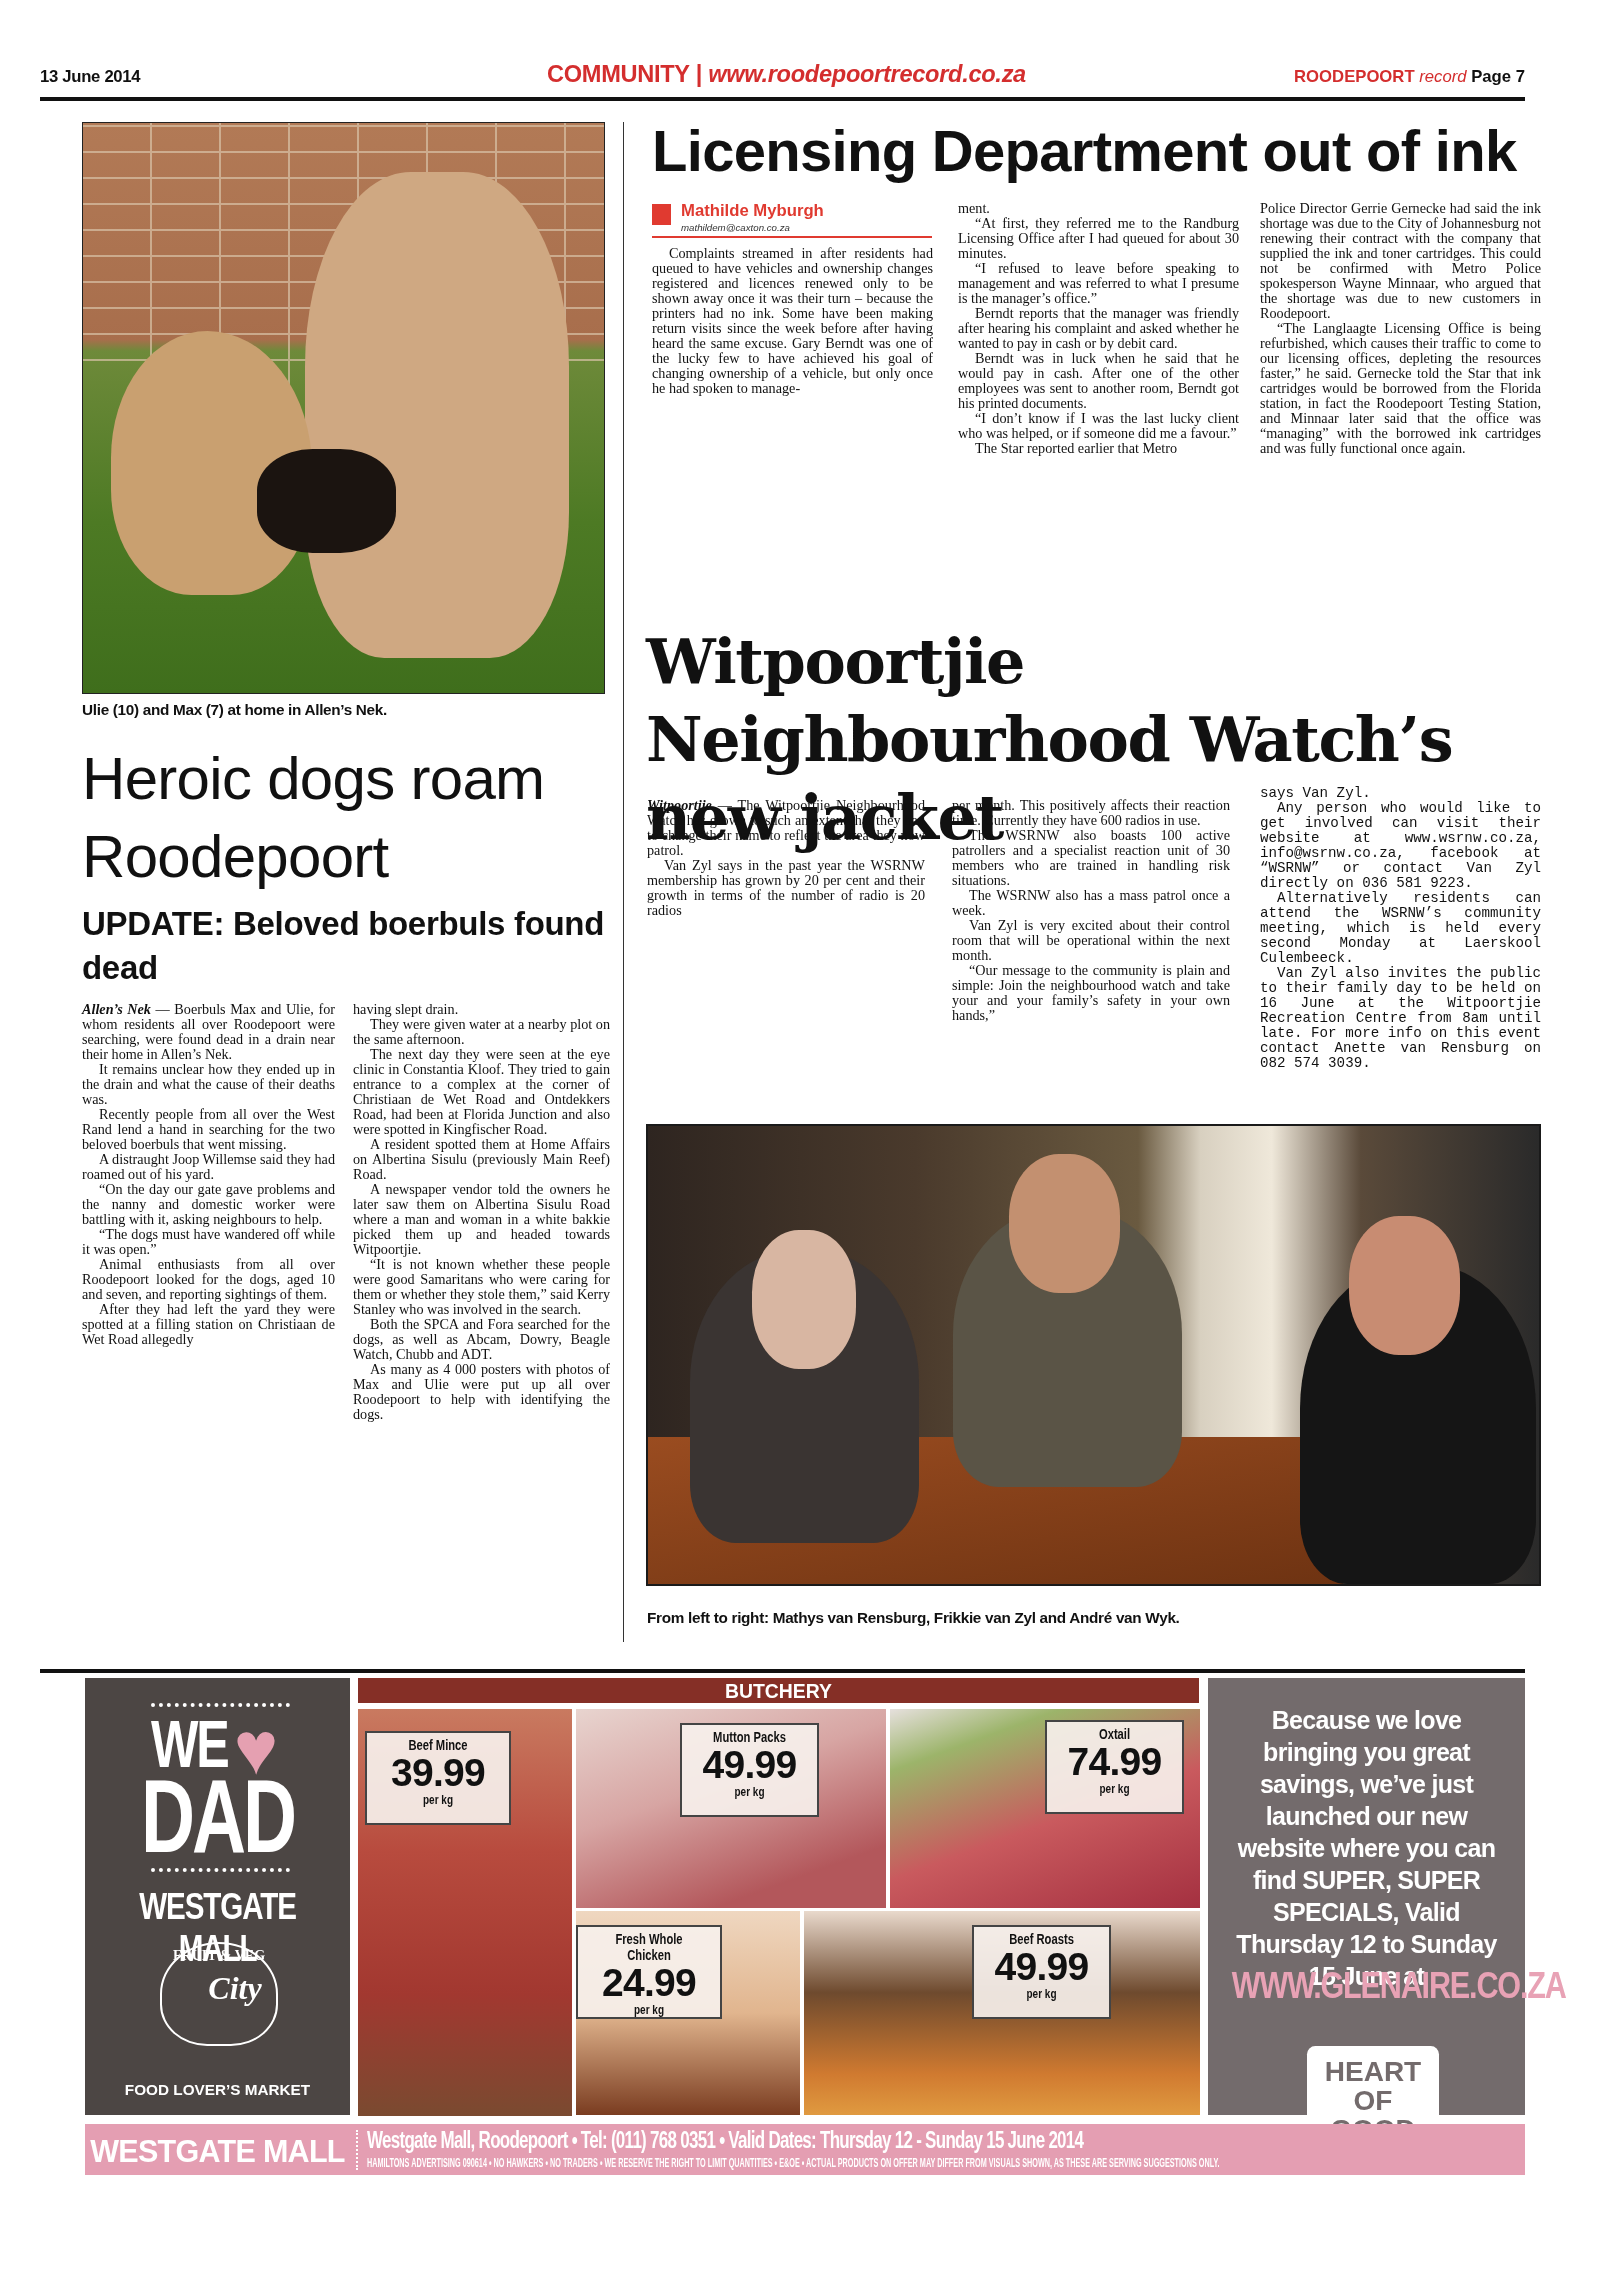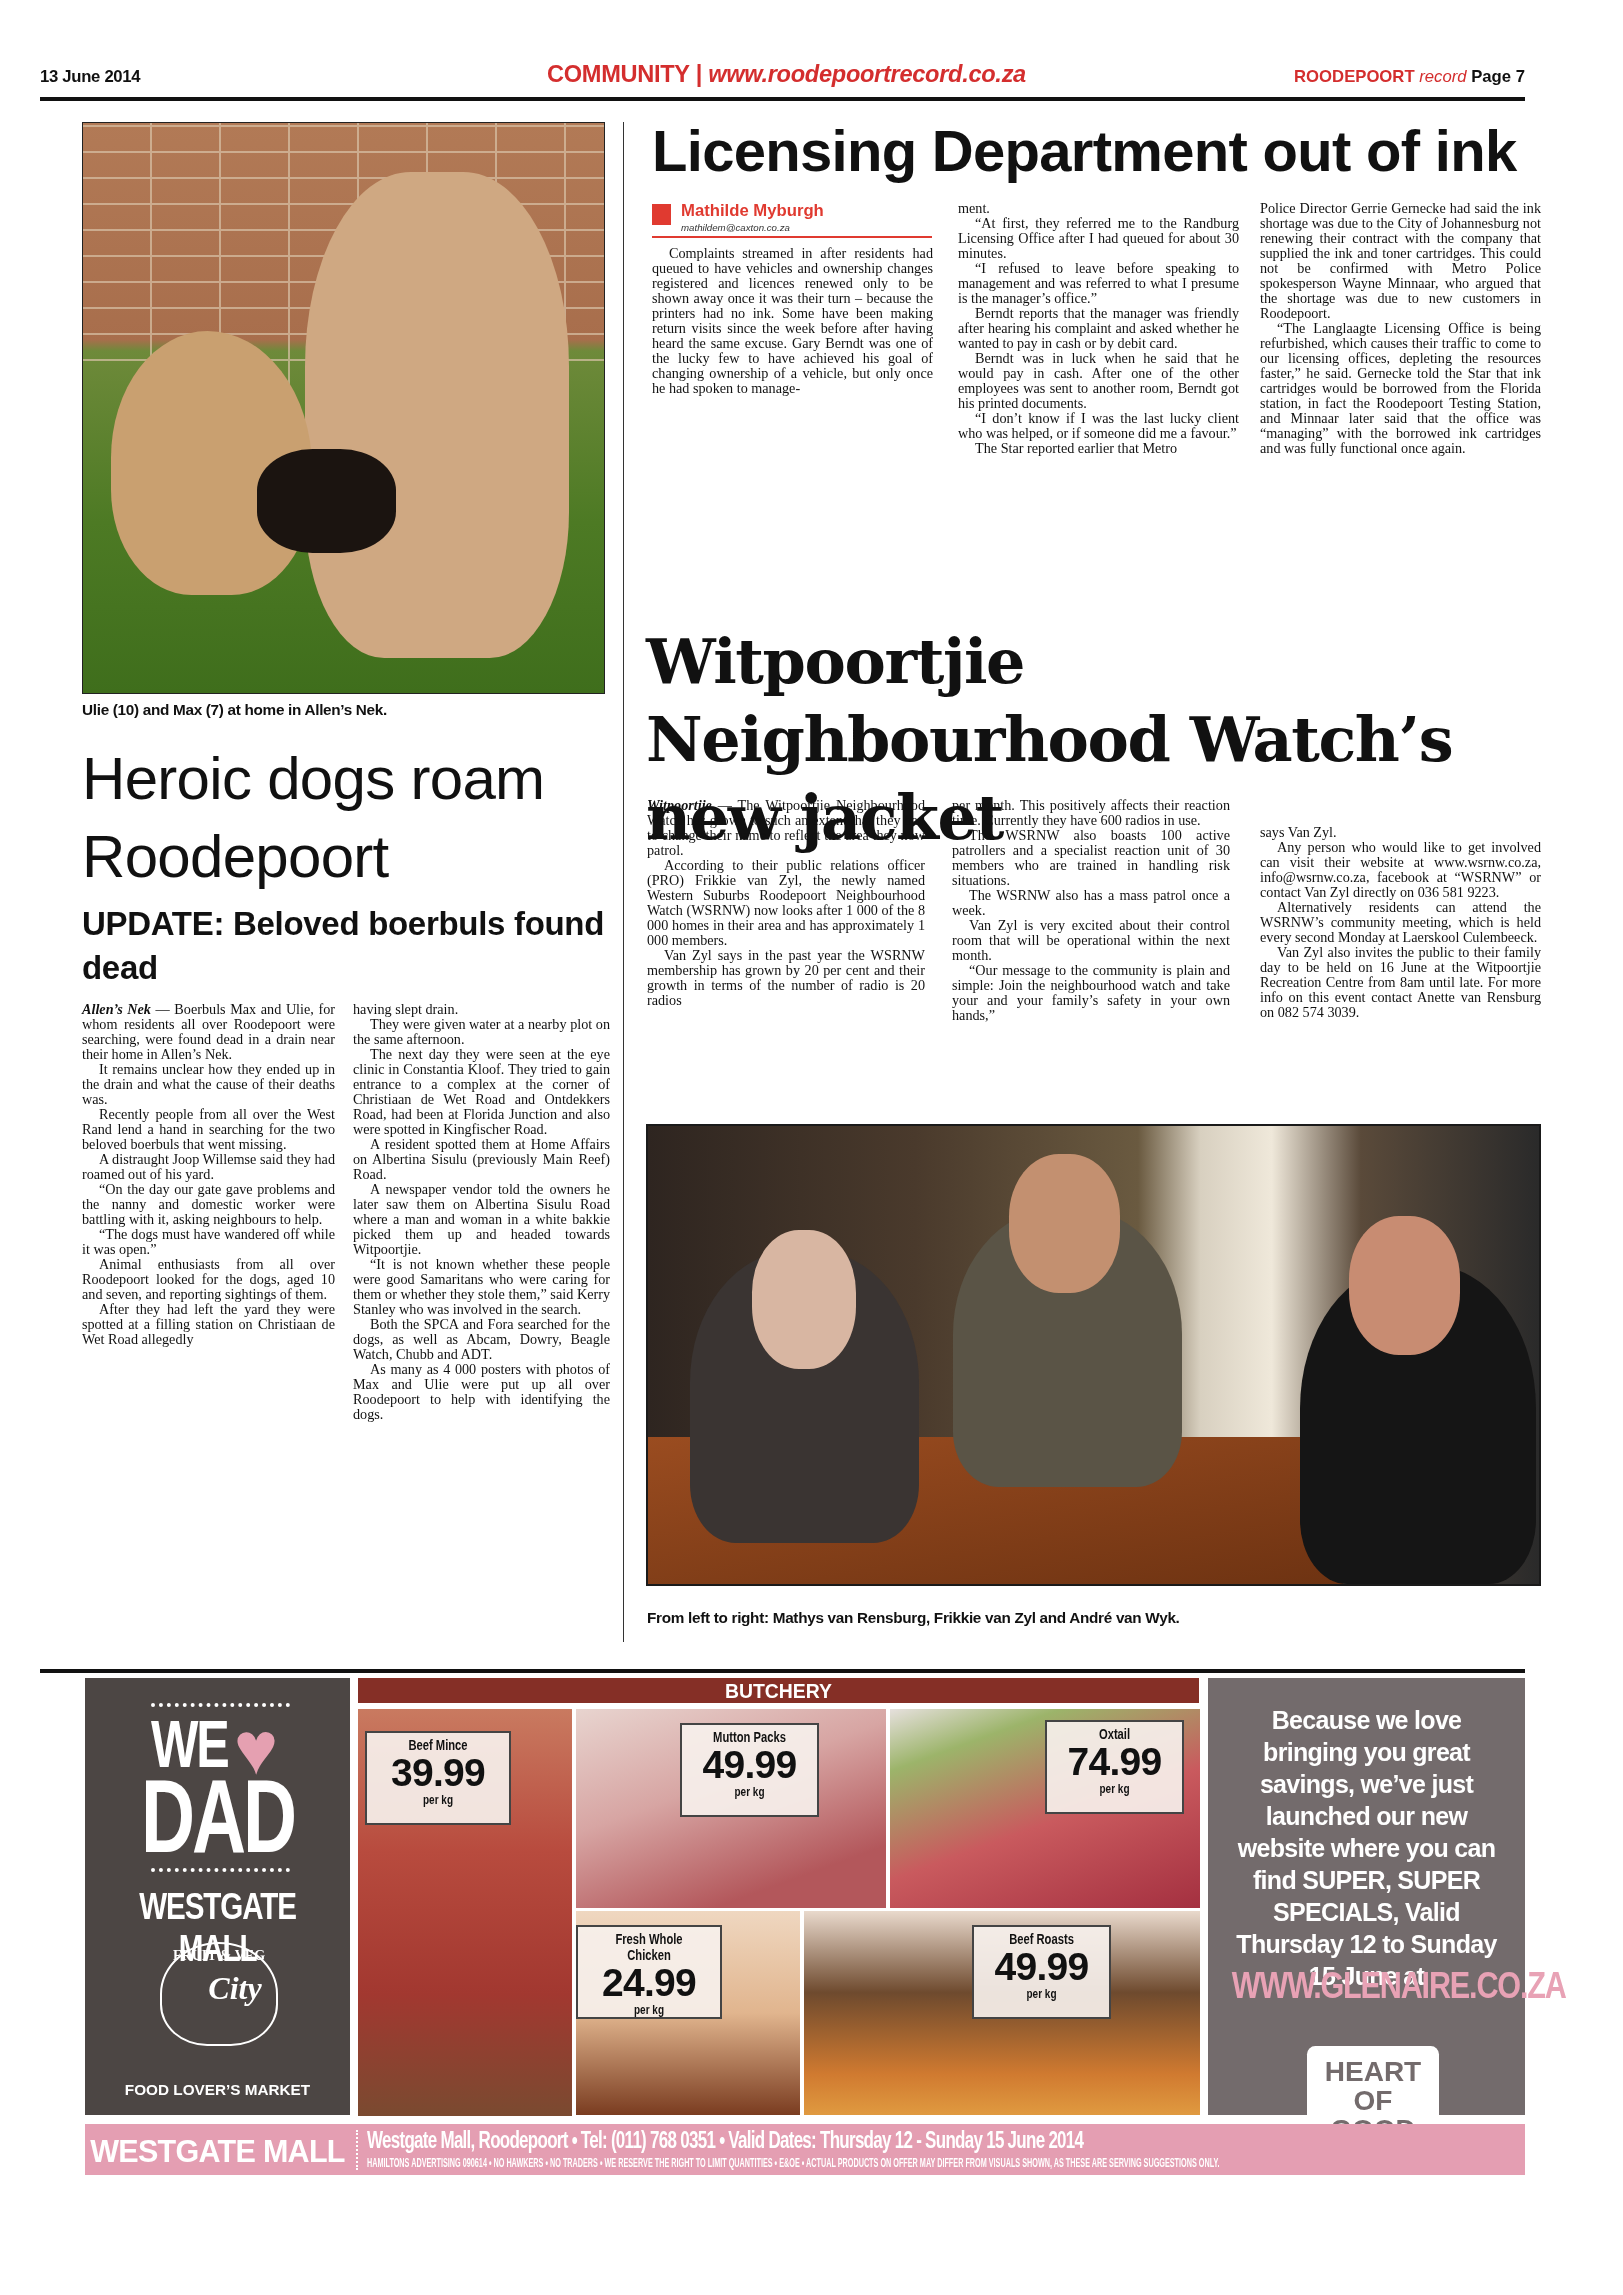--- a/index.html
+++ b/index.html
@@ -57,21 +57,21 @@
   .byline-rule { left: 652px; top: 236px; width: 280px; height: 2.1px; background: #e03a30; }
 
   .lic-col1 { left: 652px; top: 246px; width: 281px; }
   .lic-col2 { left: 958px; top: 201px; width: 281px; }
   .lic-col3 { left: 1260px; top: 201px; width: 281px; }
 
   
   .h-wit { left: 646px; top: 623px; width: 895px; font-family: "DejaVu Serif", serif; font-weight: bold; font-size: 62px; line-height: 78px; letter-spacing: -1.4px; }
   .wit-col1 { left: 647px; top: 798px; width: 278px; }
   .wit-col2 { left: 952px; top: 798px; width: 278px; }
-  .wit-col3 { left: 1260px; top: 825px; width: 281px; }
+  .wit-col3 { left: 1260px; top: 786px; width: 281px; font-family: Liberation Mono, monospace; }
   .wit-col1 p, .wit-col2 p, .wit-col3 p { }
 
   .men-photo { left: 646px; top: 1124px; width: 895px; height: 462px; border: 2.1px solid #1a1a1a;
     background: linear-gradient(90deg, #2e2520 0%, #4a3a2c 30%, #6a5a40 55%, #d8d0c0 62%, #efe8da 70%, #5a4a3a 80%, #2a2a2a 100%); }
   .men-photo .table { position: absolute; left: 0; bottom: 0; width: 78%; height: 32%; background: linear-gradient(170deg, #9a4c20, #6e3312); }
   .man { position: absolute; border-radius: 45% 45% 20% 20%; }
   .man.m1 { left: 42px; top: 125px; width: 229px; height: 292px; background: #3a3432; }
   .man.m1h { left: 104px; top: 104px; width: 104px; height: 139px; background: #d8b6a2; border-radius: 45%; }
   .man.m2 { left: 305px; top: 83px; width: 229px; height: 278px; background: #5a5446; }
   .man.m2h { left: 361px; top: 28px; width: 111px; height: 139px; background: #c39070; border-radius: 45%; }
@@ -195,21 +195,20 @@
   <p>The Star reported earlier that Metro</p>
 </div>
 <div class="abs col lic-col3">
   <p class="lead">Police Director Gerrie Gernecke had said the ink shortage was due to the City of Johannesburg not renewing their contract with the company that supplied the ink and toner cartridges. This could not be confirmed with Metro Police spokesperson Wayne Minnaar, who argued that the shortage was due to new customers in Roodepoort.</p>
   <p>“The Langlaagte Licensing Office is being refurbished, which causes their traffic to come to our licensing offices, depleting the resources faster,” he said. Gernecke told the Star that ink cartridges would be borrowed from the Florida station, in fact the Roodepoort Testing Station, and Minnaar later said that the office was “managing” with the borrowed ink cartridges and was fully functional once again.</p>
 </div>
 
 <h1 class="abs h-wit">Witpoortjie Neighbourhood Watch’s new jacket</h1>
 <div class="abs col wit-col1">
   <p class="lead"><span class="dateline">Witpoortjie</span> <span>— The Witpoortjie Neighbourhood Watch has grown to such an extent that they had to change their name to reflect the area they now patrol.</span></p>
-  <p>According to their public relations officer (PRO) Frikkie van Zyl, the newly named Western Suburbs Roodepoort Neighbourhood Watch (WSRNW) now looks after 1 000 of the 8 000 homes in their area and has approximately 1 000 members.</p>
   <p>Van Zyl says in the past year the WSRNW membership has grown by 20 per cent and their growth in terms of the number of radio is 20 radios</p>
 </div>
 <div class="abs col wit-col2">
   <p class="lead">per month. This positively affects their reaction time. Currently they have 600 radios in use.</p>
   <p>The WSRNW also boasts 100 active patrollers and a specialist reaction unit of 30 members who are trained in handling risk situations.</p>
   <p>The WSRNW also has a mass patrol once a week.</p>
   <p>Van Zyl is very excited about their control room that will be operational within the next month.</p>
   <p>“Our message to the community is plain and simple: Join the neighbourhood watch and take your and your family’s safety in your own hands,”</p>
 </div>
 <div class="abs col wit-col3">

